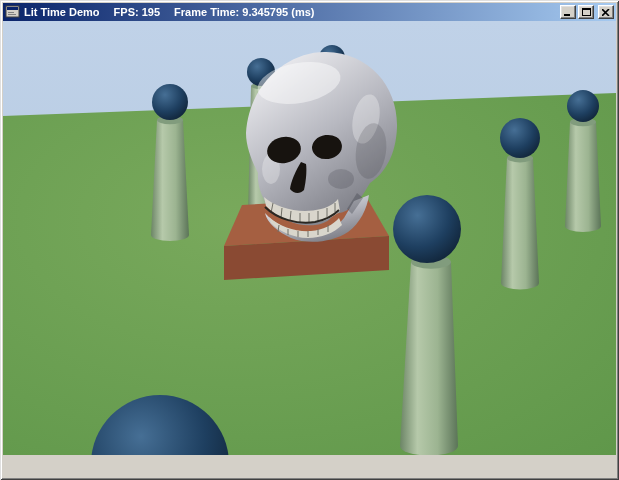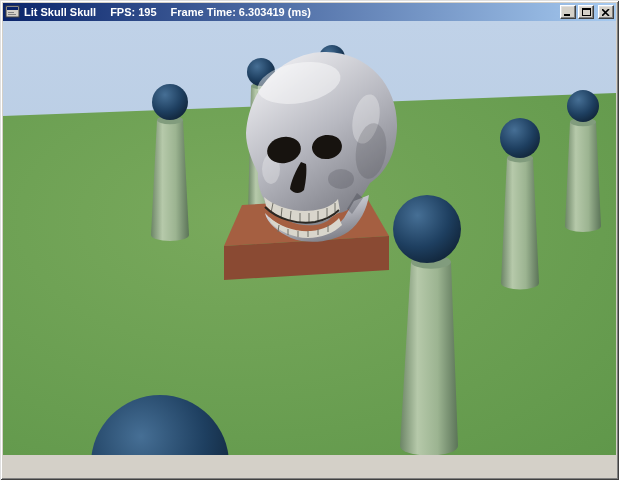--- a/index.html
+++ b/index.html
@@ -45,23 +45,23 @@
 
 <div class="window">
 
   <div class="titlebar">
     <svg class="app-icon" viewBox="0 0 16 16">
       <rect x="1" y="2" width="13" height="11" fill="#d4d0c8" stroke="#404040" stroke-width="1"></rect>
       <rect x="2" y="3" width="11" height="3" fill="#0a246a"></rect>
       <rect x="3" y="8" width="6" height="1" fill="#808080"></rect>
       <rect x="3" y="10" width="8" height="1" fill="#808080"></rect>
     </svg>
-    <span class="ttext">Lit Skull Skull</span>
+    <span class="ttext">Lit Time Demo</span>
     <span class="ttext t-fps">FPS: 195</span>
-    <span class="ttext t-frame">Frame Time: 6.303419 (ms)</span>
+    <span class="ttext t-frame">Frame Time: 9.345795 (ms)</span>
     <div class="controls">
       <button class="wbtn" title="Minimize">
         <svg width="8" height="7" viewBox="0 0 8 7">
           <rect x="0" y="5" width="6" height="2" fill="#000000"></rect>
         </svg>
       </button>
       <button class="wbtn" title="Maximize">
         <svg width="9" height="8" viewBox="0 0 9 8">
           <rect x="0.5" y="0.5" width="8" height="7" fill="none" stroke="#000000"></rect>
           <rect x="0" y="0" width="9" height="2" fill="#000000"></rect>

